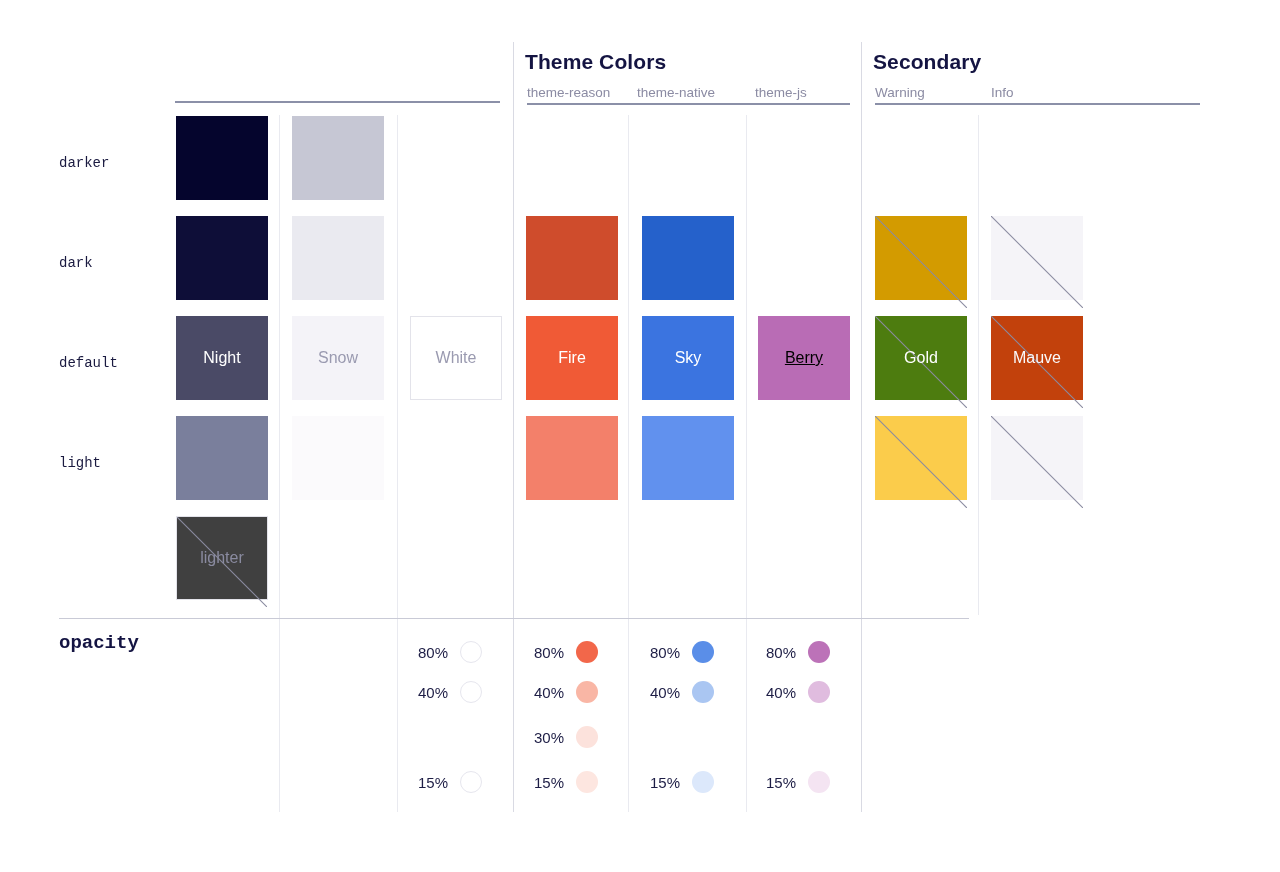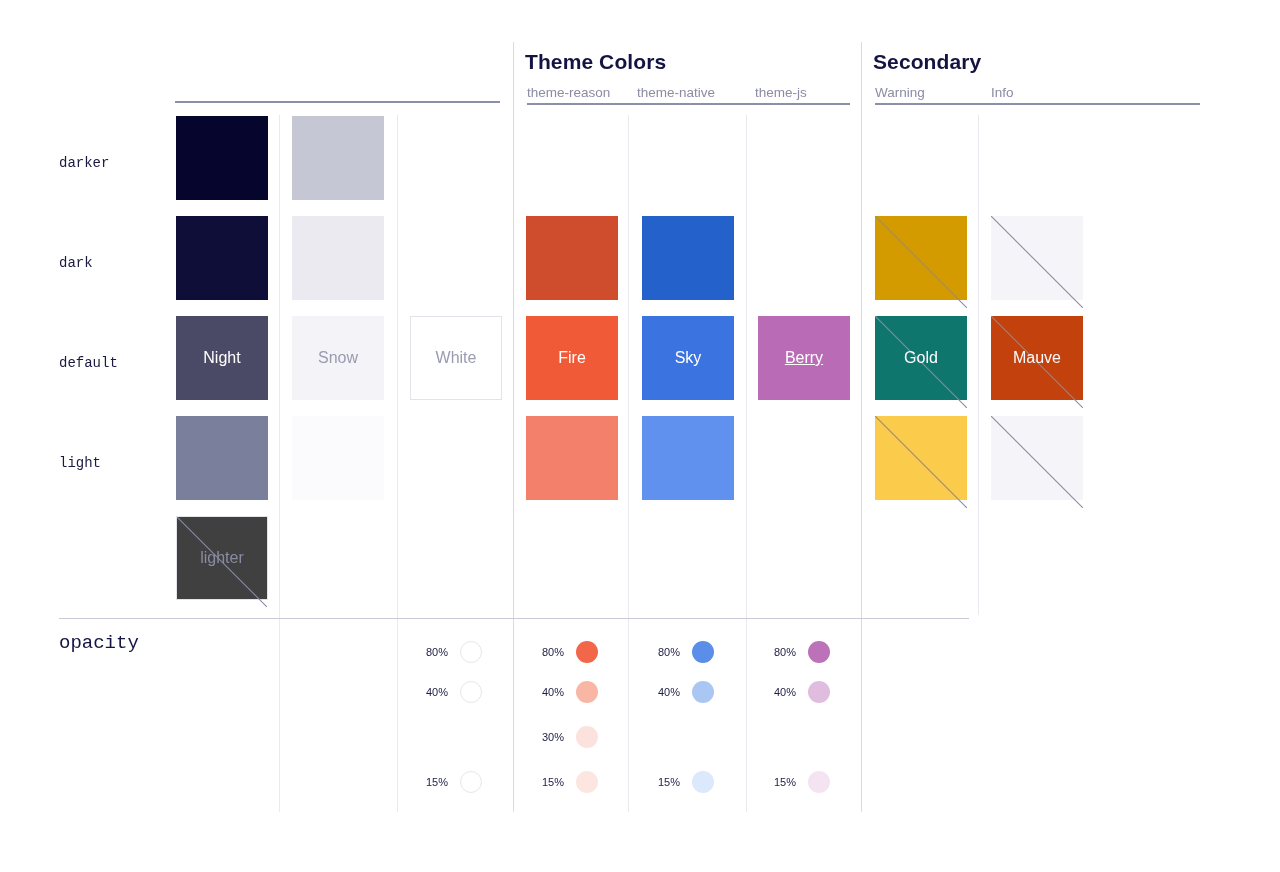--- a/index.html
+++ b/index.html
@@ -59,21 +59,21 @@
   
   .row-label {
     font-family: "Liberation Mono", "DejaVu Sans Mono", monospace;
     font-size: 14px;
     color: #1a1a40;
     white-space: nowrap;
   }
   .section-label {
     font-family: "Liberation Mono", "DejaVu Sans Mono", monospace;
     font-size: 19px;
-    font-weight: normal;
+    font-weight: bold;
     color: #141442;
     white-space: nowrap;
   }
 
   
   .swatch {
     width: 92px;
     height: 84px;
     position: absolute;
     box-sizing: border-box;
@@ -103,21 +103,21 @@
     height: 1px;
     background: #c9cad6;
   }
   .op-row {
     position: absolute;
     display: flex;
     align-items: center;
     gap: 12px;
   }
   .op-label {
-    font-size: 11px;
+    font-size: 15px;
     color: #1d1d45;
     width: 38px;
     text-align: right;
     white-space: nowrap;
   }
   .op-dot {
     width: 22px;
     height: 22px;
     border-radius: 50%;
     flex: none;
@@ -182,28 +182,28 @@
       <div class="swatch" style="left: 526px; top: 316px; background: rgb(240, 90, 54);">
         <span class="sw-name" style="color: rgb(255, 255, 255);">Fire</span>
       </div>
       <div class="swatch" style="left: 526px; top: 416px; background: rgb(243, 128, 106);"></div>
       <div class="swatch" style="left: 642px; top: 216px; background: rgb(37, 97, 203);"></div>
       <div class="swatch" style="left: 642px; top: 316px; background: rgb(59, 116, 224);">
         <span class="sw-name" style="color: rgb(255, 255, 255);">Sky</span>
       </div>
       <div class="swatch" style="left: 642px; top: 416px; background: rgb(97, 145, 238);"></div>
       <div class="swatch" style="left: 758px; top: 316px; background: rgb(185, 108, 181);">
-        <span class="sw-name" style="color: #ffffff; text-decoration: underline;">Berry</span>
+        <span class="sw-name" style="color: #000000; text-decoration: underline;">Berry</span>
       </div>
       <div class="swatch" style="left: 875px; top: 216px; background: rgb(211, 155, 0);">
         <svg class="slash" viewBox="0 0 92 92" preserveAspectRatio="none">
           <line x1="0" y1="0" x2="92" y2="92"></line>
         </svg>
       </div>
-      <div class="swatch" style="left: 875px; top: 316px; background: #0f766e;">
+      <div class="swatch" style="left: 875px; top: 316px; background: #4d7c0f;">
         <svg class="slash" viewBox="0 0 92 92" preserveAspectRatio="none">
           <line x1="0" y1="0" x2="92" y2="92"></line>
         </svg>
         <span class="sw-name" style="color: rgb(255, 255, 255);">Gold</span>
       </div>
       <div class="swatch" style="left: 875px; top: 416px; background: rgb(251, 204, 75);">
         <svg class="slash" viewBox="0 0 92 92" preserveAspectRatio="none">
           <line x1="0" y1="0" x2="92" y2="92"></line>
         </svg>
       </div>

